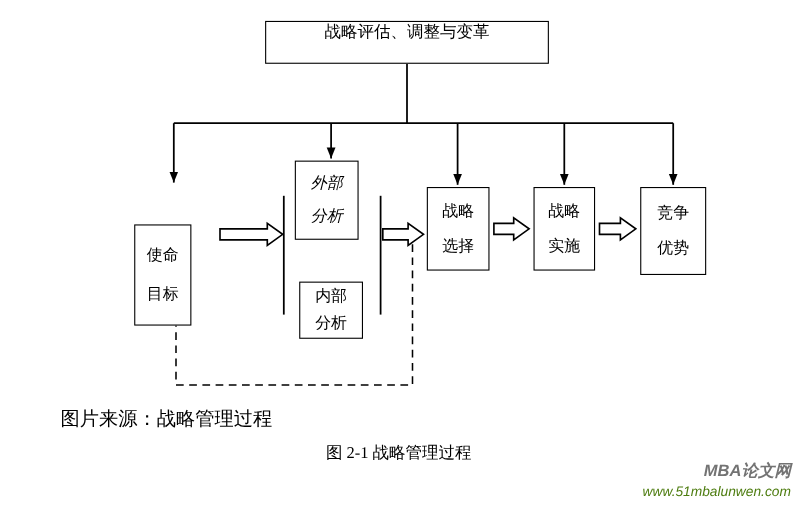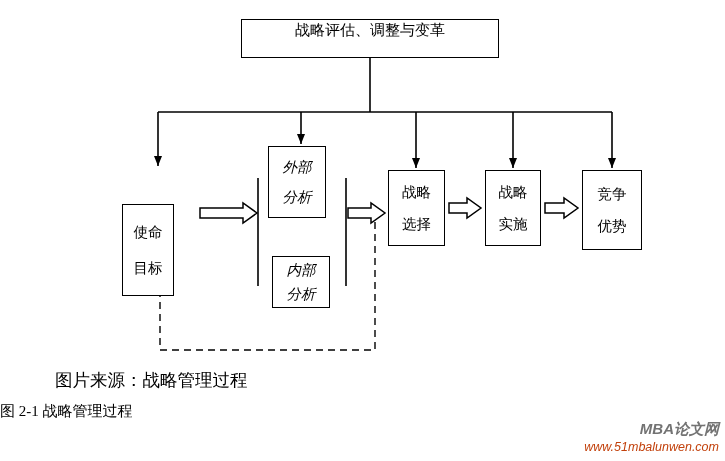--- a/index.html
+++ b/index.html
@@ -21,27 +21,27 @@
     border:1.6px solid #000;
     background:#fff;
     display:flex;flex-direction:column;
     align-items:center;justify-content:space-evenly;
     font-size:14.5px;line-height:20px;text-align:center;
     box-sizing:border-box;
   }
   .top-box{left:241px;top:19px;width:258px;height:39px;justify-content:flex-start;font-size:15px;}
   .mission{left:122px;top:168px;width:52px;height:92px;margin-top:36px;}
   .external{left:268px;top:146px;width:58px;height:72px;font-style:italic;}
-  .internal{left:272px;top:256px;width:58px;height:52px;font-style:italic;}
+  .internal{left:272px;top:256px;width:58px;height:52px;}
   .selection{left:388px;top:170px;width:57px;height:76px;}
   .implementation{left:485px;top:170px;width:56px;height:76px;}
   .advantage{left:582px;top:170px;width:60px;height:80px;}
 
   .source-note{position:absolute;left:55px;top:368px;font-size:17.5px;}
-  .caption-cn{position:absolute;left:0;right:0;top:402px;text-align:left;font-size:15px;}
+  .caption-cn{position:absolute;left:0;right:0;top:402px;text-align:center;font-size:15px;}
   .caption-en{position:absolute;left:0;right:0;top:431px;text-align:center;font-size:16px;}
 
   .watermark{position:absolute;right:6px;top:419px;text-align:right;font-style:italic;line-height:1.3;}
   .wm-name{font-weight:bold;font-size:15px;color:#737373;display:block;font-family:"Liberation Sans","DejaVu Sans",sans-serif;}
   .wm-url{font-size:12.5px;display:block;font-family:"Liberation Sans","DejaVu Sans",sans-serif;}
 </style>
 </head>
 <body>
 
 <div class="canvas">
@@ -106,16 +106,16 @@
   <div class="box advantage">
     <span>竞争</span>
     <span>优势</span>
   </div>
 
   <div class="source-note">图片来源：战略管理过程</div>
   <div class="caption-cn">图 2-1 战略管理过程</div>
 
   <div class="watermark">
     <span class="wm-name">MBA论文网</span>
-    <span class="wm-url" style="color: #c2410c;">www.51mbalunwen.com</span>
+    <span class="wm-url" style="color: #4d7c0f;">www.51mbalunwen.com</span>
   </div>
 
 </div>
 
 </body></html>

